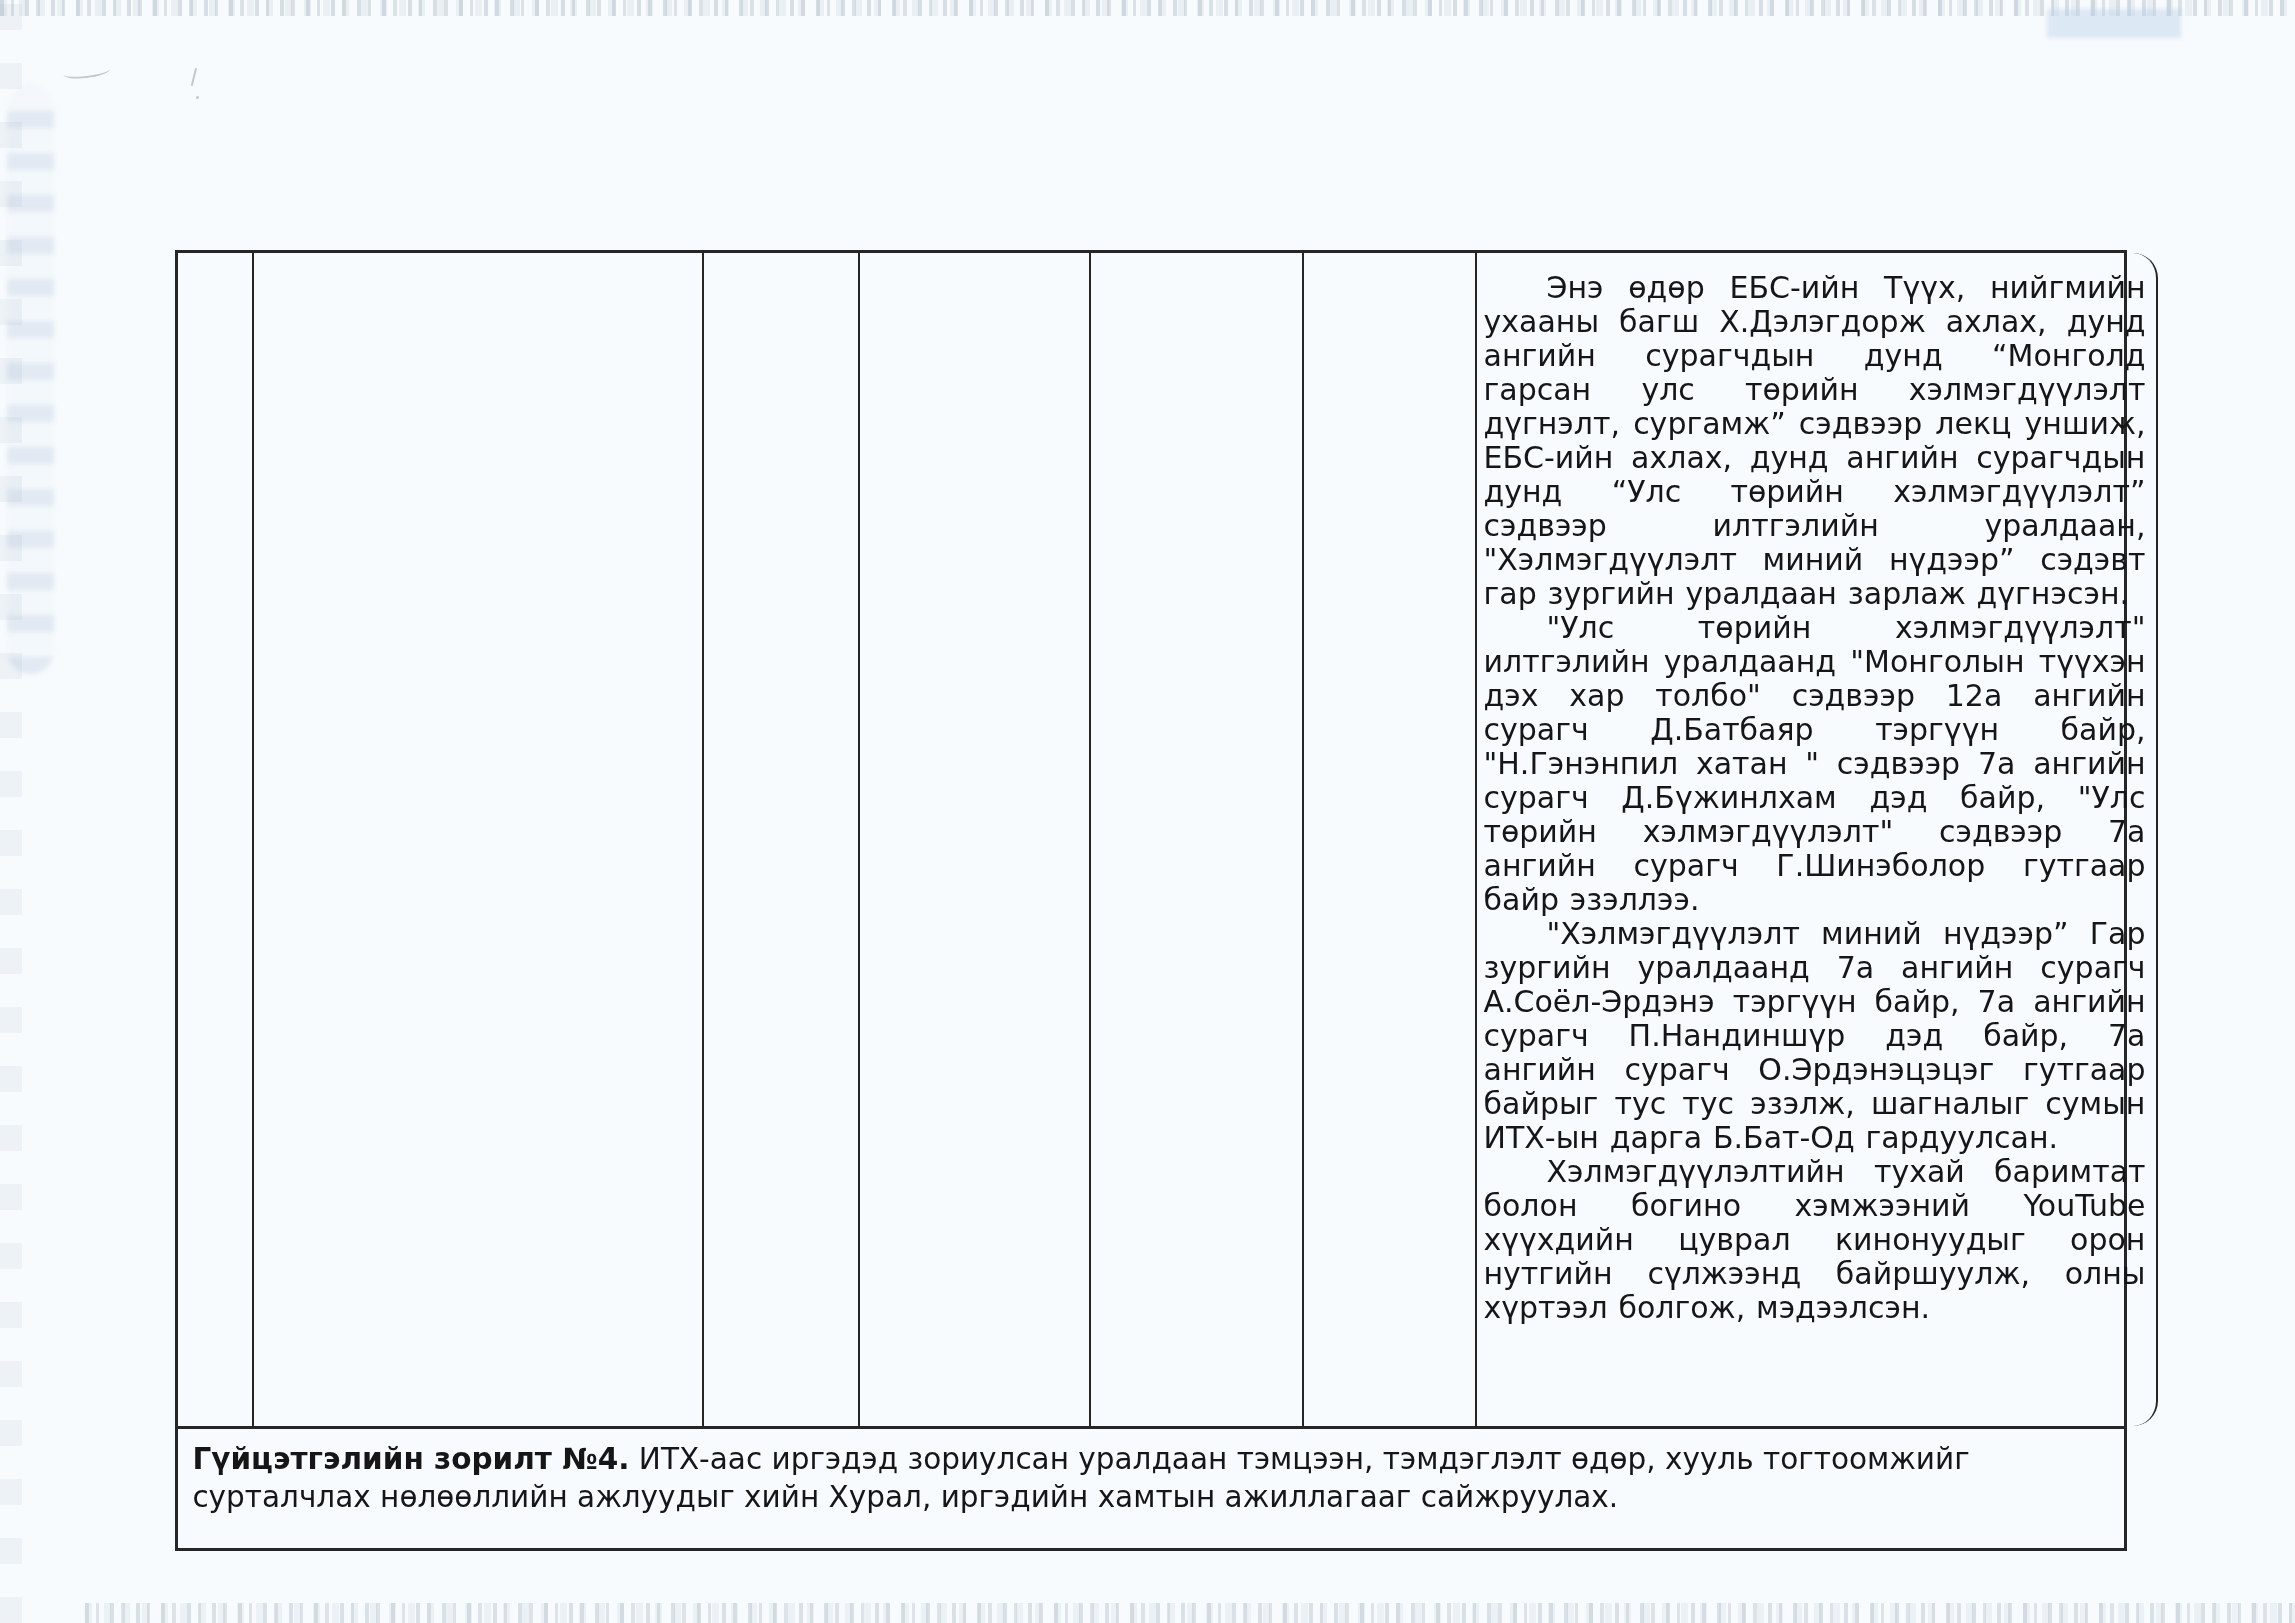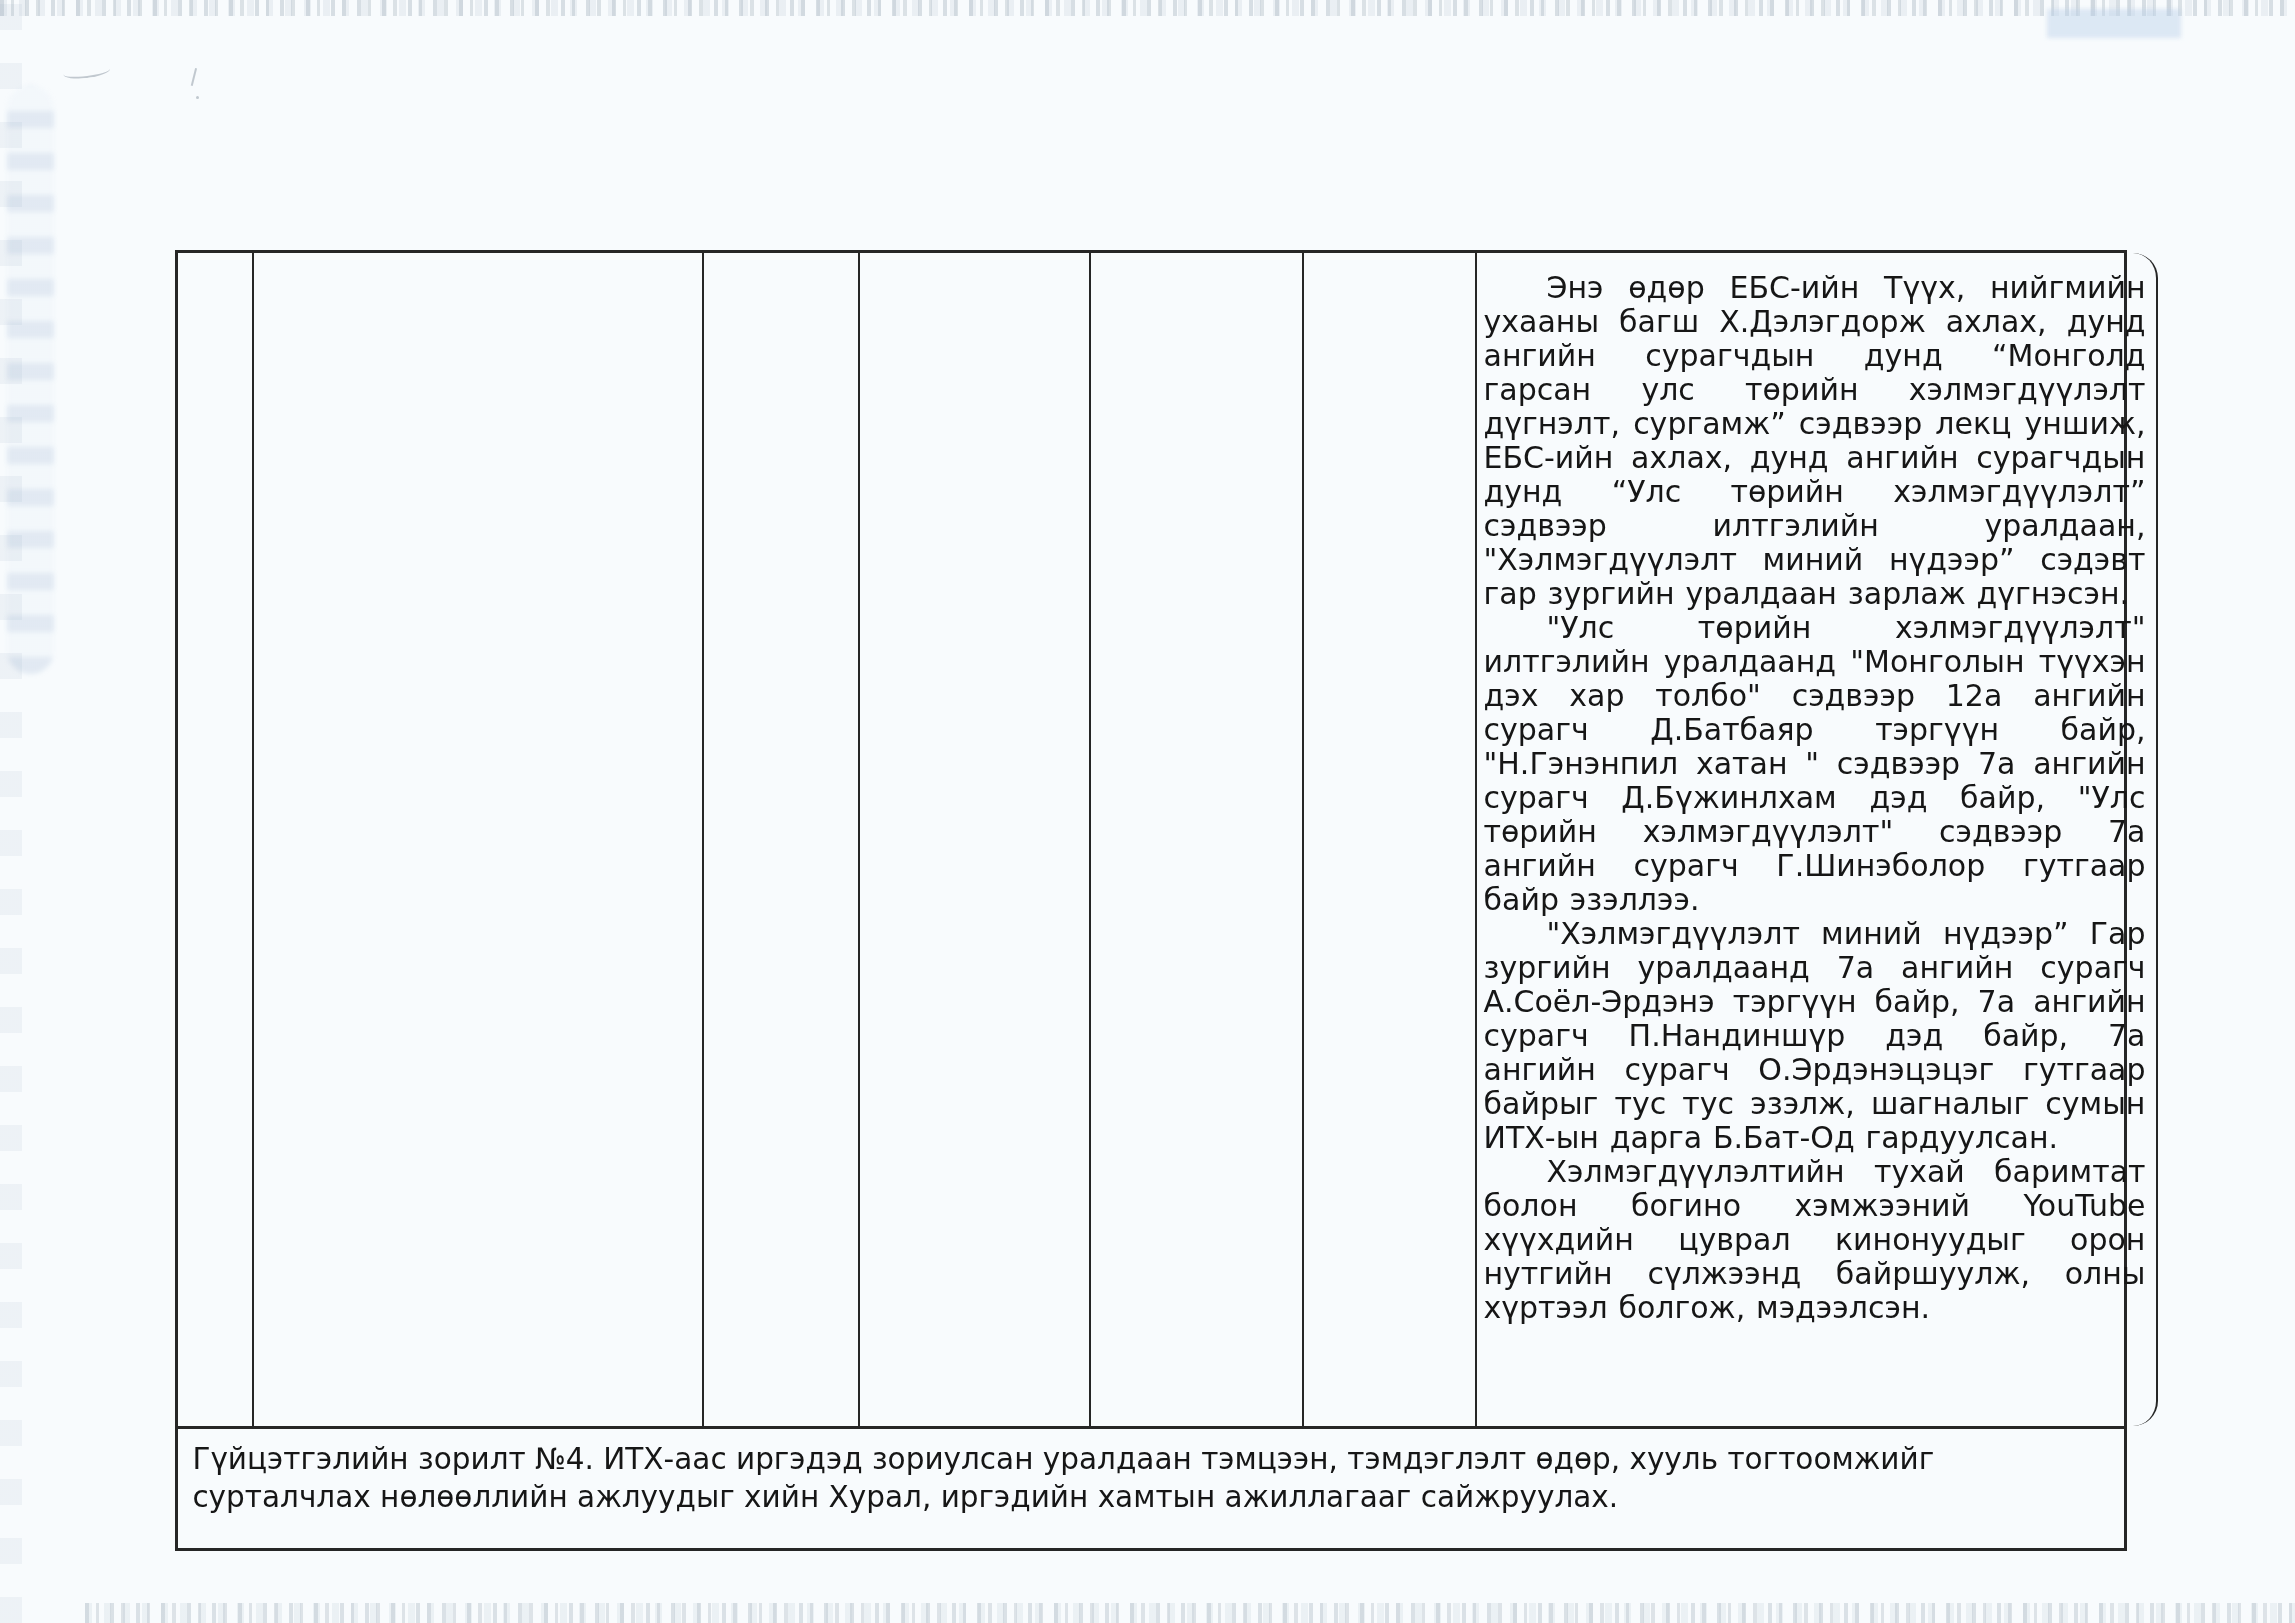--- a/index.html
+++ b/index.html
@@ -116,21 +116,21 @@
     border-top:3.3px solid var(--line);
     box-sizing:border-box;
     padding:10.5px 17px 0 14.4px;
   }
   .footer-text{
     margin:0;
     font-size:29.5px;
     line-height:38px;
     text-align:left;
   }
-  .footer-text .b{font-weight:normal;margin-top:36px;}
+  .footer-text .b{font-weight:bold;margin-top:36px;}
 </style>
 </head>
 <body>
 
 <div id="screen">
 
   <div class="noise noise-top"></div>
   <div class="noise noise-bottom"></div>
   <div class="edge-left"></div>
   <div class="bleed-left"></div>

